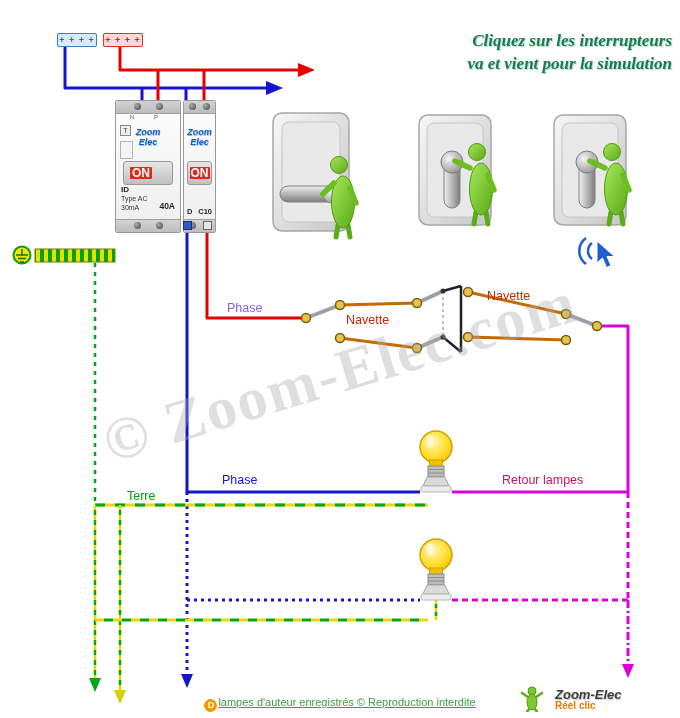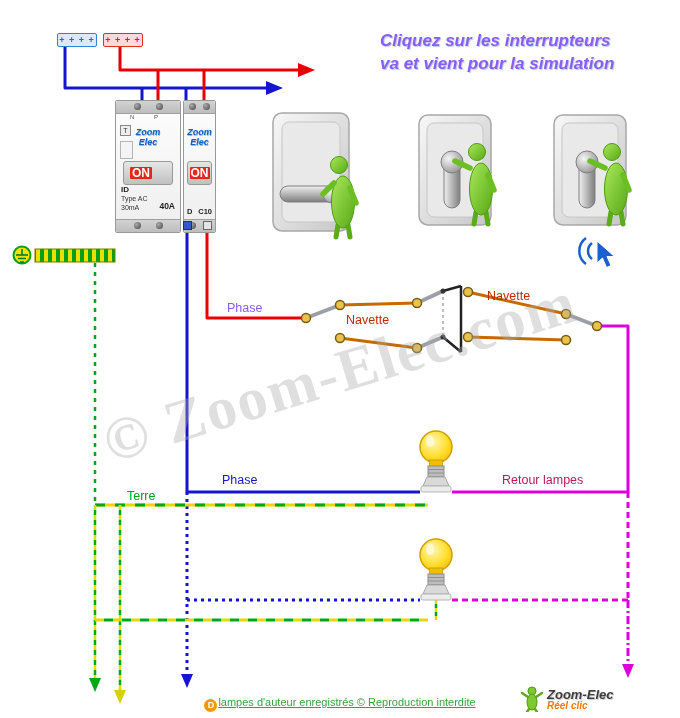--- a/index.html
+++ b/index.html
@@ -1,22 +1,22 @@
 <!DOCTYPE html>
 <html><head>
 <meta charset="utf-8">
 <style>
   html,body{margin:0;padding:0;background:#fff;}
   .stage{position:relative;width:680px;height:718px;background:#fff;overflow:hidden;
          font-family:"Liberation Sans",sans-serif;}
   svg.layer{position:absolute;left:0;top:0;z-index:1;}
 
-  .title{position:absolute;left:380px;top:30px;width:292px;text-align:left;z-index:3;
-         color:#8b5cf6;font-size:17px;font-weight:bold;font-style:italic;line-height:1.35;
-         text-shadow:1px 1px 1px rgba(120,160,210,.55);}
+  .title{position:absolute;left:380px;top:30px;width:292px;text-align:right;z-index:3;
+         color:#15803d;font-size:17px;font-weight:bold;font-style:italic;line-height:1.35;
+         text-shadow:1px 1px 1px rgba(120,160,210,.55);font-family:Liberation Serif, serif;}
 
   .watermark{position:absolute;left:0;top:338px;width:680px;text-align:center;z-index:5;
          transform:rotate(-17deg);font-family:"Liberation Serif",serif;font-size:60px;
          font-weight:bold;letter-spacing:2px;color:rgba(172,172,172,.38);
          pointer-events:none;white-space:nowrap;}
 
   .lbl{position:absolute;z-index:3;font-size:12.5px;}
   .lbl.phase{left:227px;top:301px;color:#8b5cf6;}
   .lbl.nav-l{left:346px;top:313px;color:#c22800;}
   .lbl.nav-r{left:487px;top:289px;color:#c22800;}
@@ -62,25 +62,25 @@
 
   .sq{position:absolute;width:9px;height:9px;z-index:3;box-sizing:border-box;}
   .sq.n{left:183px;top:221px;background:#3558c8;border:1px solid #16307e;}
   .sq.p{left:203px;top:221px;background:#e4e4e4;border:1px solid #666;}
 
   .footer{position:absolute;left:0;right:0;top:696px;text-align:center;z-index:3;font-size:11px;}
   .dbadge{display:inline-block;width:13px;height:13px;border-radius:50%;background:#f49800;color:#fff;
           font-size:9px;font-weight:bold;line-height:13px;text-align:center;vertical-align:-2px;margin-right:1px;}
   .ftext{color:#3aa040;text-decoration:underline;}
 
-  .logo{position:absolute;left:520px;top:686px;z-index:3;display:flex;align-items:center;gap:3px;}
+  .logo{position:absolute;left:520px;top:686px;z-index:3;display:flex;align-items:center;gap:11px;}
   .logo .col{display:flex;flex-direction:column;}
   .logo .nm{font-size:13px;font-weight:bold;font-style:italic;color:#3c3c3c;
             text-shadow:1px 1px 0 #cfcfcf;line-height:13px;}
-  .logo .tg{font-size:10px;font-weight:bold;font-style:italic;color:#f07800;line-height:10px;}
+  .logo .tg{font-size:10px;font-weight:bold;color:#f07800;line-height:10px;}
 </style>
 </head>
 <body>
 
 <div class="stage">
 
   <svg class="layer" width="680" height="718" viewBox="0 0 680 718">
     <defs>
       <linearGradient id="gPlate" x1="0" y1="0" x2="1" y2="1">
         <stop offset="0" stop-color="#f7f7f7"></stop>

